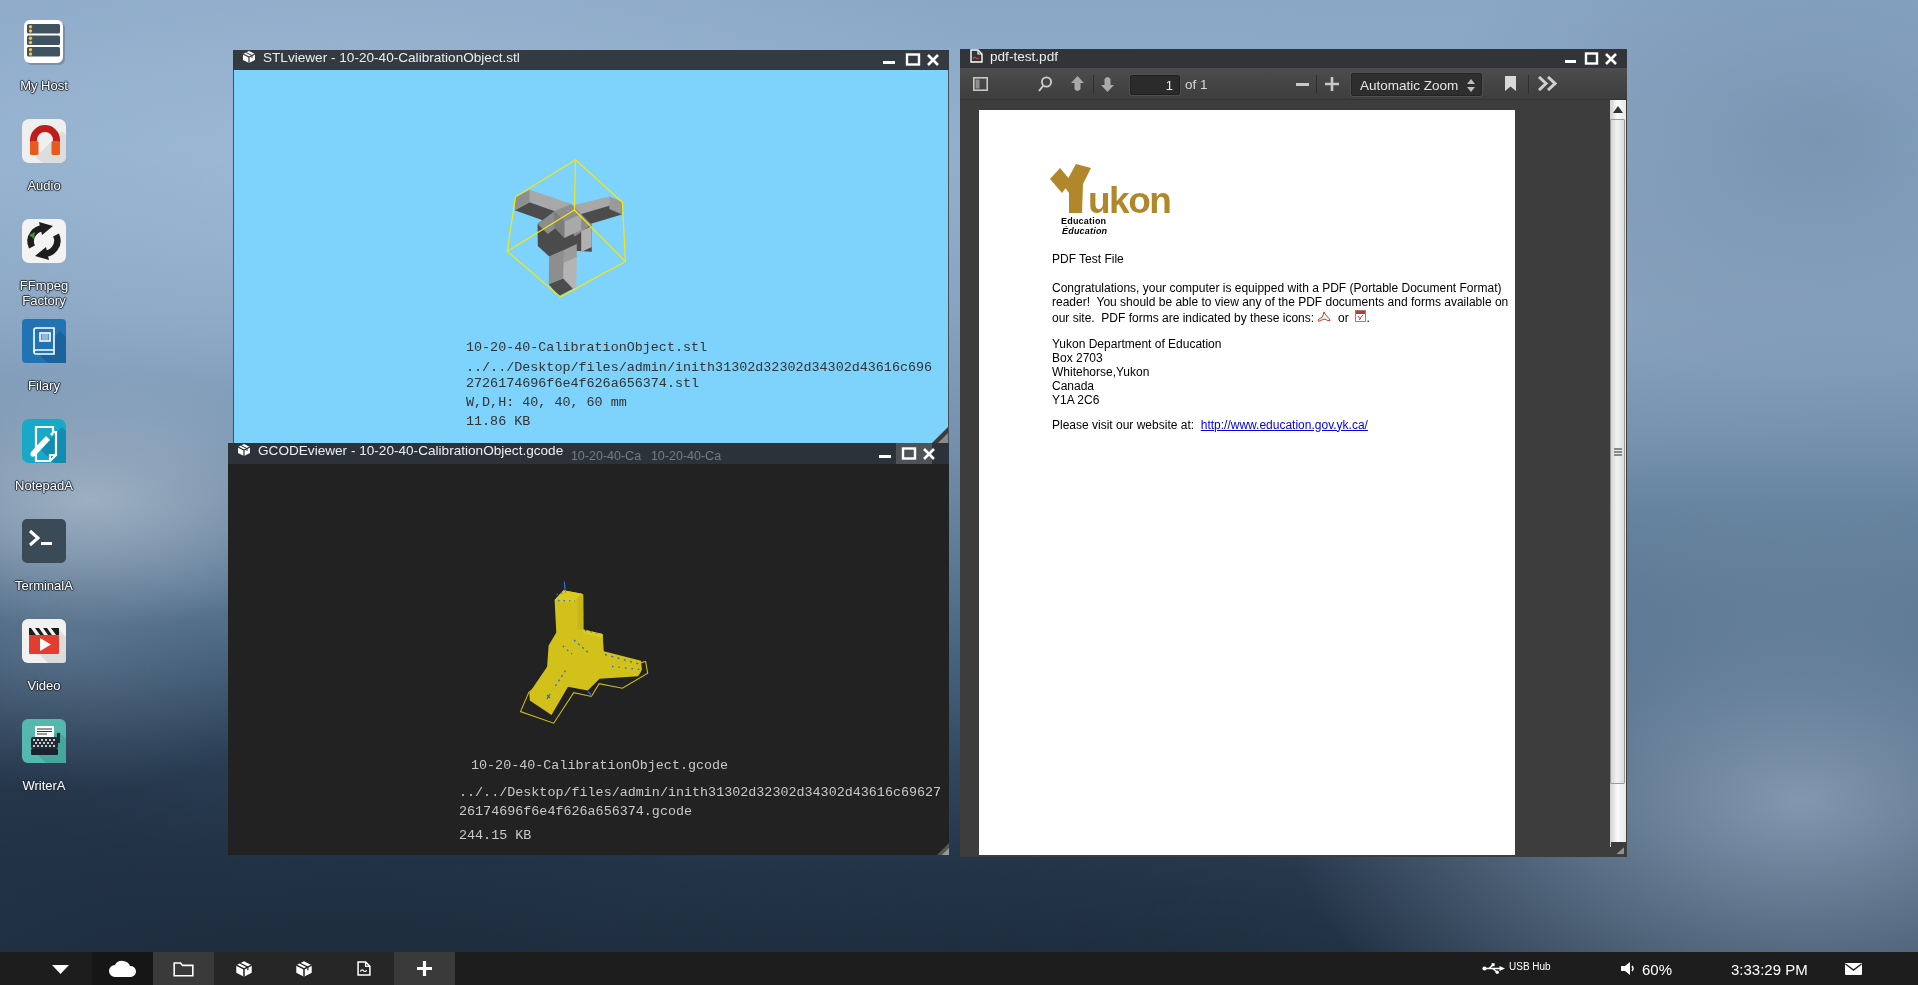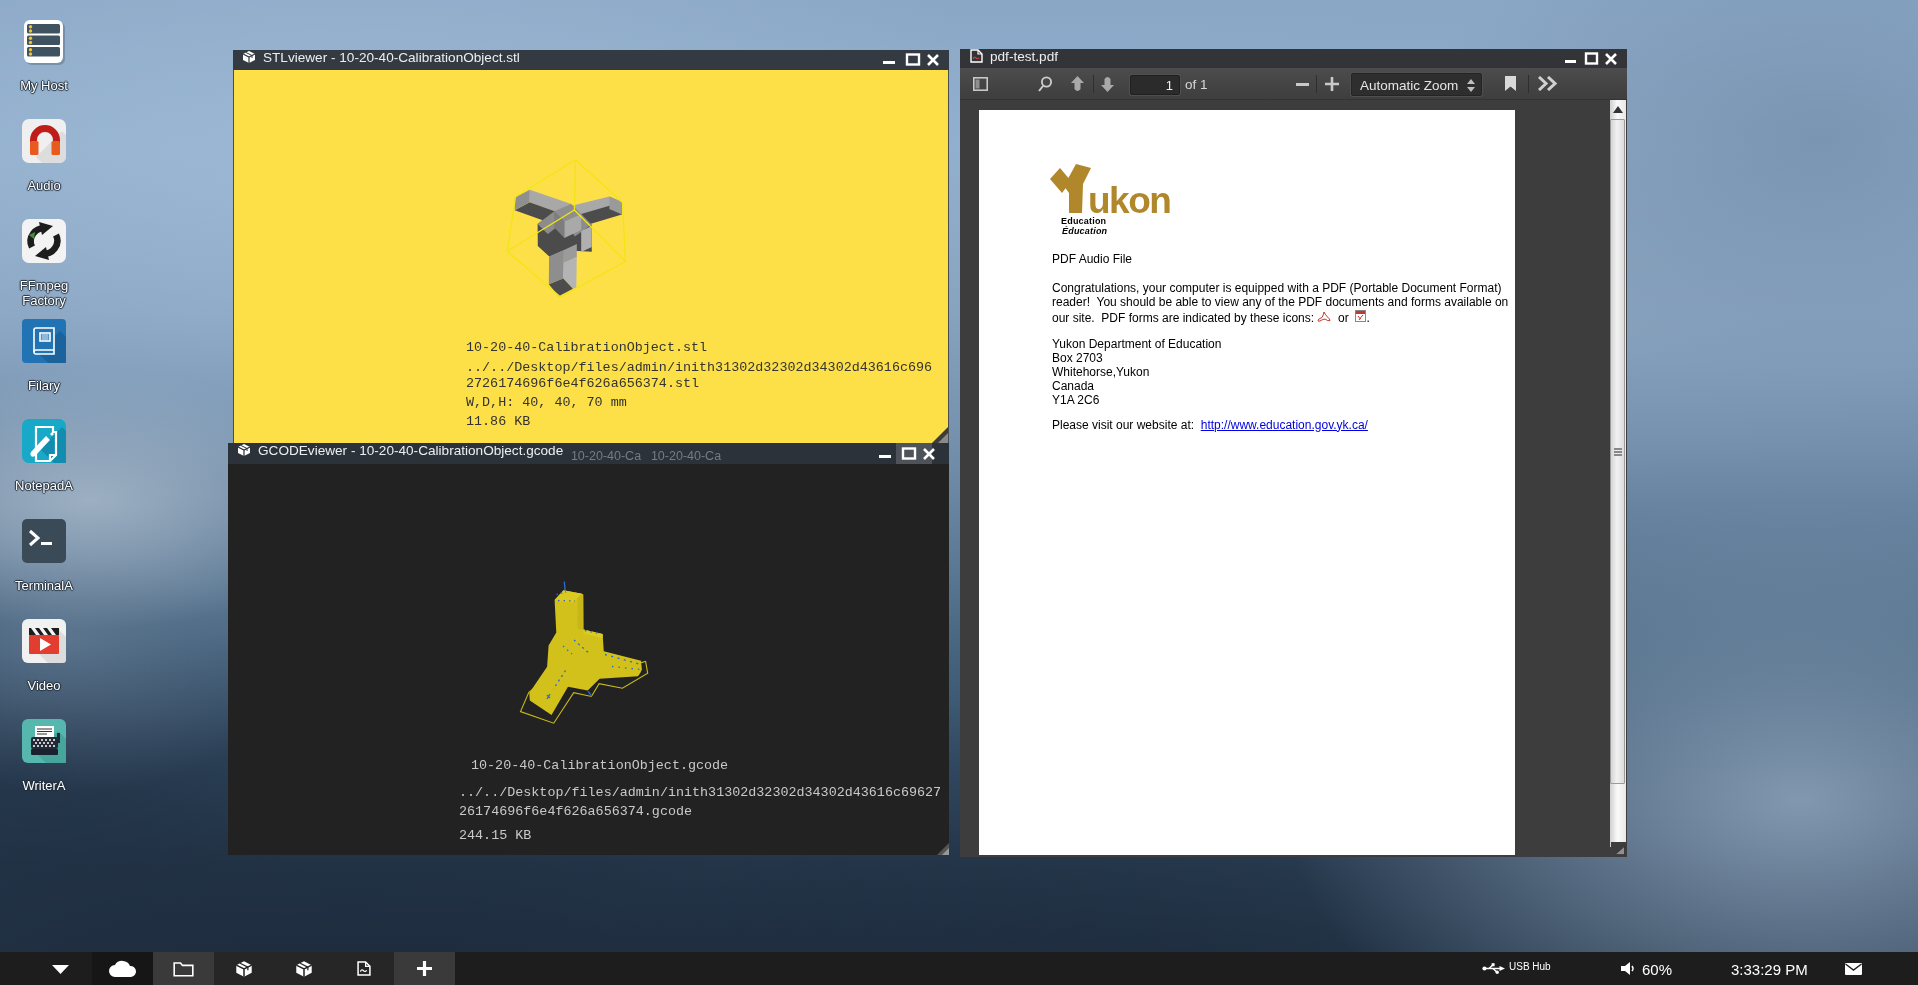--- a/index.html
+++ b/index.html
@@ -54,21 +54,21 @@
     </svg>
     <span style="margin-left:7px;">STLviewer - 10-20-40-CalibrationObject.stl</span>
   </div>
   <div class="wbtns" style="right:0px;height:20px;">
     <svg width="66" height="14" viewBox="0 0 66 14">
       <rect x="0" y="8" width="12" height="3" fill="#fff"></rect>
       <rect x="24" y="1.5" width="12" height="10" fill="none" stroke="#fff" stroke-width="2.4"></rect>
       <path d="M45 2 L55 12 M55 2 L45 12" stroke="#fff" stroke-width="2.6"></path>
     </svg>
   </div>
-  <div class="abs" style="left:0;top:20px;width:716px;height:374px;background:#fde047;border:1px solid #4a4e52;border-top:none;">
+  <div class="abs" style="left:0;top:20px;width:716px;height:374px;background:#7dd3fc;border:1px solid #4a4e52;border-top:none;">
     <svg class="abs" style="left:0;top:0;" width="714" height="364" viewBox="0 0 714 364">
       <g id="stlobj" transform="translate(-233,-70)">
 
         <polygon points="536.6,224.0 553.3,211.3 563.3,221.4 580.2,214.0 590.5,224.4 590.8,251.7 563.0,250.3 548.5,256.7 536.8,246.0" fill="#4b4b4b"></polygon>
 
         <polygon points="528.8,189.7 570.3,203.9 569.9,217.0 528.6,202.3" fill="#a8a8a8"></polygon>
         <polygon points="513.7,210.2 528.6,202.3 569.9,217.0 554.9,225.0" fill="#4c4c4c"></polygon>
         <polygon points="528.8,189.7 513.9,197.6 513.7,210.2 528.6,202.3" fill="#8f8f8f"></polygon>
 
         <polygon points="570.8,205.8 608.5,196.4 621.1,201.9 578.0,215.5" fill="#a8a8a8"></polygon>
@@ -90,21 +90,21 @@
         <polygon points="547.8,284.2 562.3,278.4 571.9,288.7 557.7,296.3" fill="#4c4c4c"></polygon>
 
         <g stroke="#f2e513" stroke-width="1.3" fill="none" stroke-linejoin="round">
           <path d="M574.5 159.8 L514.5 196.8 L506.2 251.3 L559.5 296.9 L624.4 261.5 L621.5 202.5 Z"></path>
           <path d="M574.5 159.8 L573.4 210.0 M573.4 210.0 L506.2 251.3 M573.4 210.0 L624.4 261.5"></path>
         </g>
       </g>
     </svg>
     <div class="abs mono" style="left:232px;top:270px;font-size:13.4px;color:#333;">10-20-40-CalibrationObject.stl</div>
     <div class="abs mono" style="left:232px;top:290px;font-size:13.4px;color:#333;line-height:16px;">../../Desktop/files/admin/inith31302d32302d34302d43616c696<br>2726174696f6e4f626a656374.stl</div>
-    <div class="abs mono" style="left:232px;top:324.5px;font-size:13.4px;color:#333;">W,D,H: 40, 40, 70 mm</div>
+    <div class="abs mono" style="left:232px;top:324.5px;font-size:13.4px;color:#333;">W,D,H: 40, 40, 60 mm</div>
     <div class="abs mono" style="left:232px;top:343.5px;font-size:13.4px;color:#333;">11.86 KB</div>
     <svg class="abs" style="right:0;bottom:0;" width="16" height="16" viewBox="0 0 16 16">
       <polygon points="16,0 16,16 0,16" fill="#3c3c3c"></polygon>
       <polygon points="16,6 16,16 6,16" fill="#8a8a8a"></polygon>
     </svg>
   </div>
 </div>
 
 <div id="gwin" class="abs" style="left:228px;top:443px;width:721px;height:292px;">
   <div class="win-title" style="height:21px;background:#2b323a;">
@@ -230,21 +230,21 @@
 
       <svg class="abs" style="left:71px;top:52px;" width="126" height="55" viewBox="0 0 126 55">
         <g fill="#b1872b">
           <polygon points="0,17 10,6 21,19 12,31"></polygon>
           <path d="M26 2 L41 6 L33 22 L32 51 L19 51 L19 31 L14 24 Z"></path>
         </g>
         <text x="38" y="51" font-family="Liberation Sans" font-weight="bold" font-size="37" letter-spacing="-1.5" fill="#b1872b">ukon</text>
       </svg>
       <div class="abs" style="left:82px;top:105.5px;font-size:9px;font-weight:bold;letter-spacing:0.2px;">Education</div>
       <div class="abs" style="left:83px;top:115.5px;font-size:9px;font-weight:bold;font-style:italic;letter-spacing:0.2px;">Éducation</div>
-      <div class="abs" style="left:73px;top:142px;font-size:12px;">PDF Audio File</div>
+      <div class="abs" style="left:73px;top:142px;font-size:12px;">PDF Test File</div>
       <div class="abs" style="left:73px;top:171px;width:520px;font-size:12px;line-height:14.4px;">Congratulations, your computer is equipped with a PDF (Portable Document Format)<br>reader!&nbsp; You should be able to view any of the PDF documents and forms available on<br>our site.&nbsp; PDF forms are indicated by these icons: <svg width="14" height="10" viewBox="0 0 14 10" style="display:inline">
             <path d="M7 0 Q8.5 3 10.5 5 Q13 7 13 8.5 Q11 9.5 8 7 Q5 7.5 3 9 Q1 10 1 8 Q3 6 5 5.5 Q6.5 3 7 0 Z" fill="none" stroke="#c0392b" stroke-width="1"></path>
           </svg> &nbsp;or&nbsp; <svg width="11" height="12" viewBox="0 0 11 12" style="display:inline">
             <rect x="0.5" y="0.5" width="10" height="11" fill="none" stroke="#888" stroke-width="1"></rect>
             <rect x="1" y="1" width="9" height="3" fill="#c0392b"></rect>
             <path d="M3 6 Q4 8 6 9 M8 5 Q6 7 4 10" stroke="#c0392b" stroke-width="1" fill="none"></path>
           </svg>.</div>
       <div class="abs" style="left:73px;top:226.5px;font-size:12px;line-height:14.2px;">Yukon Department of Education<br>Box 2703<br>Whitehorse,Yukon<br>Canada<br>Y1A 2C6</div>
       <div class="abs" style="left:73px;top:307.5px;font-size:12px;text-align:right;">Please visit our website at: &nbsp;<span style="color:#0000e0;text-decoration:underline;">http://www.education.gov.yk.ca/</span></div>
     </div>

